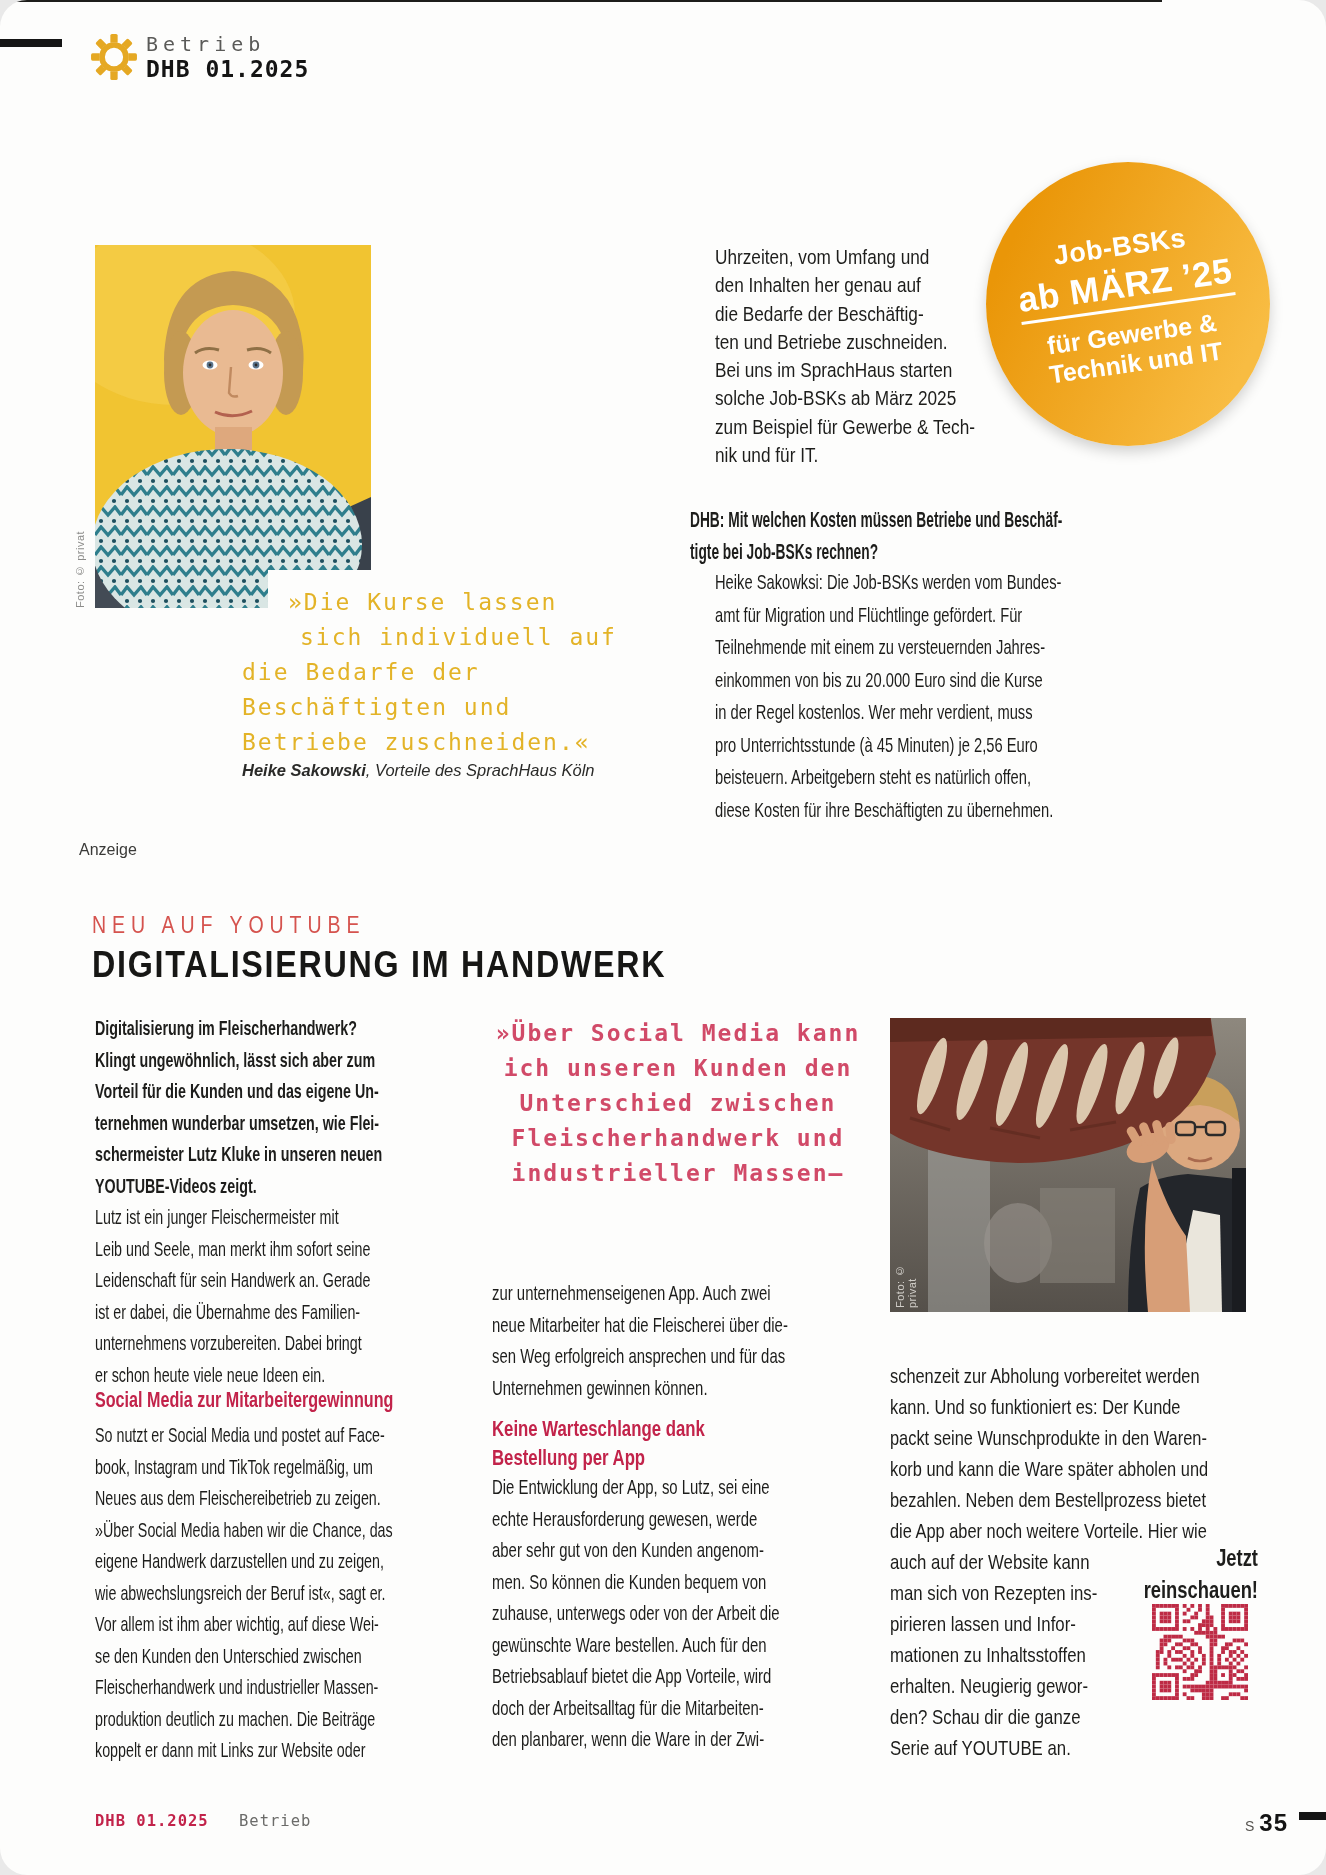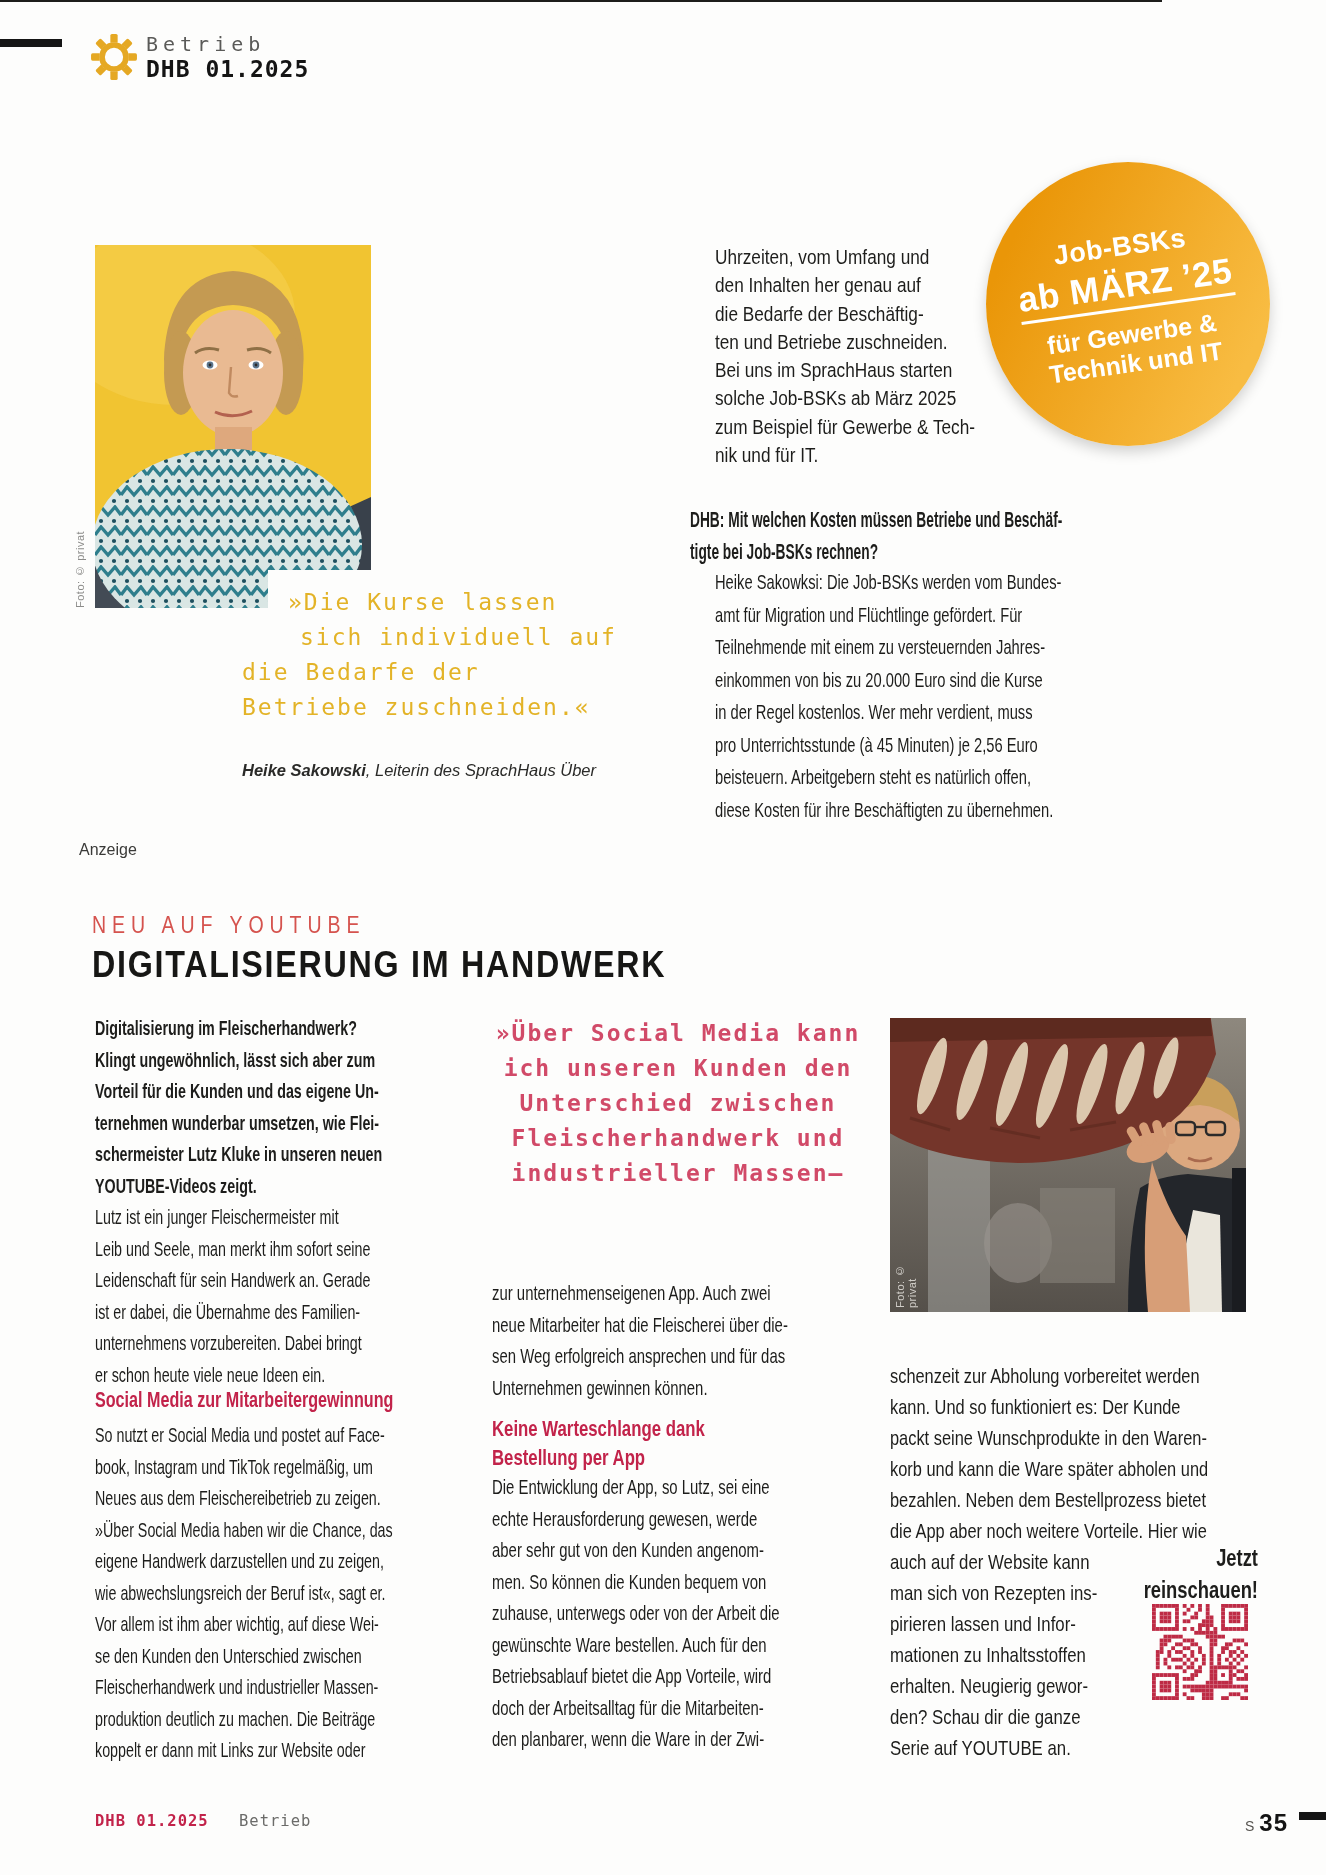--- a/index.html
+++ b/index.html
@@ -2,21 +2,21 @@
 <html style="--c-gold: #E5A823; --c-quote_yellow: #E3B327; --c-badge_from: #EA9608; --c-badge_to: #F8BC42; --c-kicker_red: #D5534E; --c-subhead_red: #C2234A; --c-quote_pink: #D14A68; --c-qr_red: #BE2B45; --c-text: #1D1D1B; --c-gray: #6B6B69;"><head>
 <meta charset="utf-8">
 <style>
   :root{
     --c-text:#1d1d1b;
   }
   html,body{margin:0;padding:0;background:#e9e9e9;}
   .page{
     position:relative;width:1326px;height:1875px;margin:0 auto;
     background:#fdfdfc;overflow:hidden;
-    font-family:"Liberation Sans",sans-serif;color:var(--c-text);
+    font-family:"Liberation Sans",sans-serif;color:var(--c-text);border-radius:27px;
   }
   .abs{position:absolute;}
   .blk{position:absolute;white-space:pre-line;transform-origin:0 0;}
   .bar{position:absolute;background:#151515;}
 
   
   .hdr-section{left:146px;top:32px;font-family:"DejaVu Sans Mono",monospace;
     font-size:20px;letter-spacing:5px;color:#5a5a58;}
   .hdr-issue{left:146px;top:56px;font-family:"DejaVu Sans Mono",monospace;
     font-size:23px;font-weight:bold;letter-spacing:1px;color:#141414;}
@@ -158,24 +158,25 @@
       <ellipse cx="132" cy="300" rx="135" ry="96" fill="url(#scarf)"></ellipse>
       <path d="M98,212 Q138,196 180,212 L172,236 Q138,250 104,236 Z" fill="url(#scarf)" opacity="0.9"></path>
     </svg>
   </div>
   <div class="abs credit credit-w">Foto: © privat</div>
 
   <div class="abs quote-y">
     <div class="ql">»Die Kurse lassen</div>
     <div class="ql">sich individuell auf</div>
     <div class="ql">die Bedarfe der</div>
+    <div class="ql">Beschäftigten und</div>
     <div class="ql">Betriebe zuschneiden.«</div>
   </div>
   <div class="abs attrib">
-    <b>Heike Sakowski</b><span>, Leiterin des SprachHaus Über</span>
+    <b>Heike Sakowski</b><span>, Vorteile des SprachHaus Köln</span>
   </div>
 
   <div class="blk i-para1">Uhrzeiten, vom Umfang und
 den Inhalten her genau auf
 die Bedarfe der Beschäftig-
 ten und Betriebe zuschneiden.
 Bei uns im SprachHaus starten
 solche Job-BSKs ab März 2025
 zum Beispiel für Gewerbe &amp; Tech-
 nik und für IT.</div>

